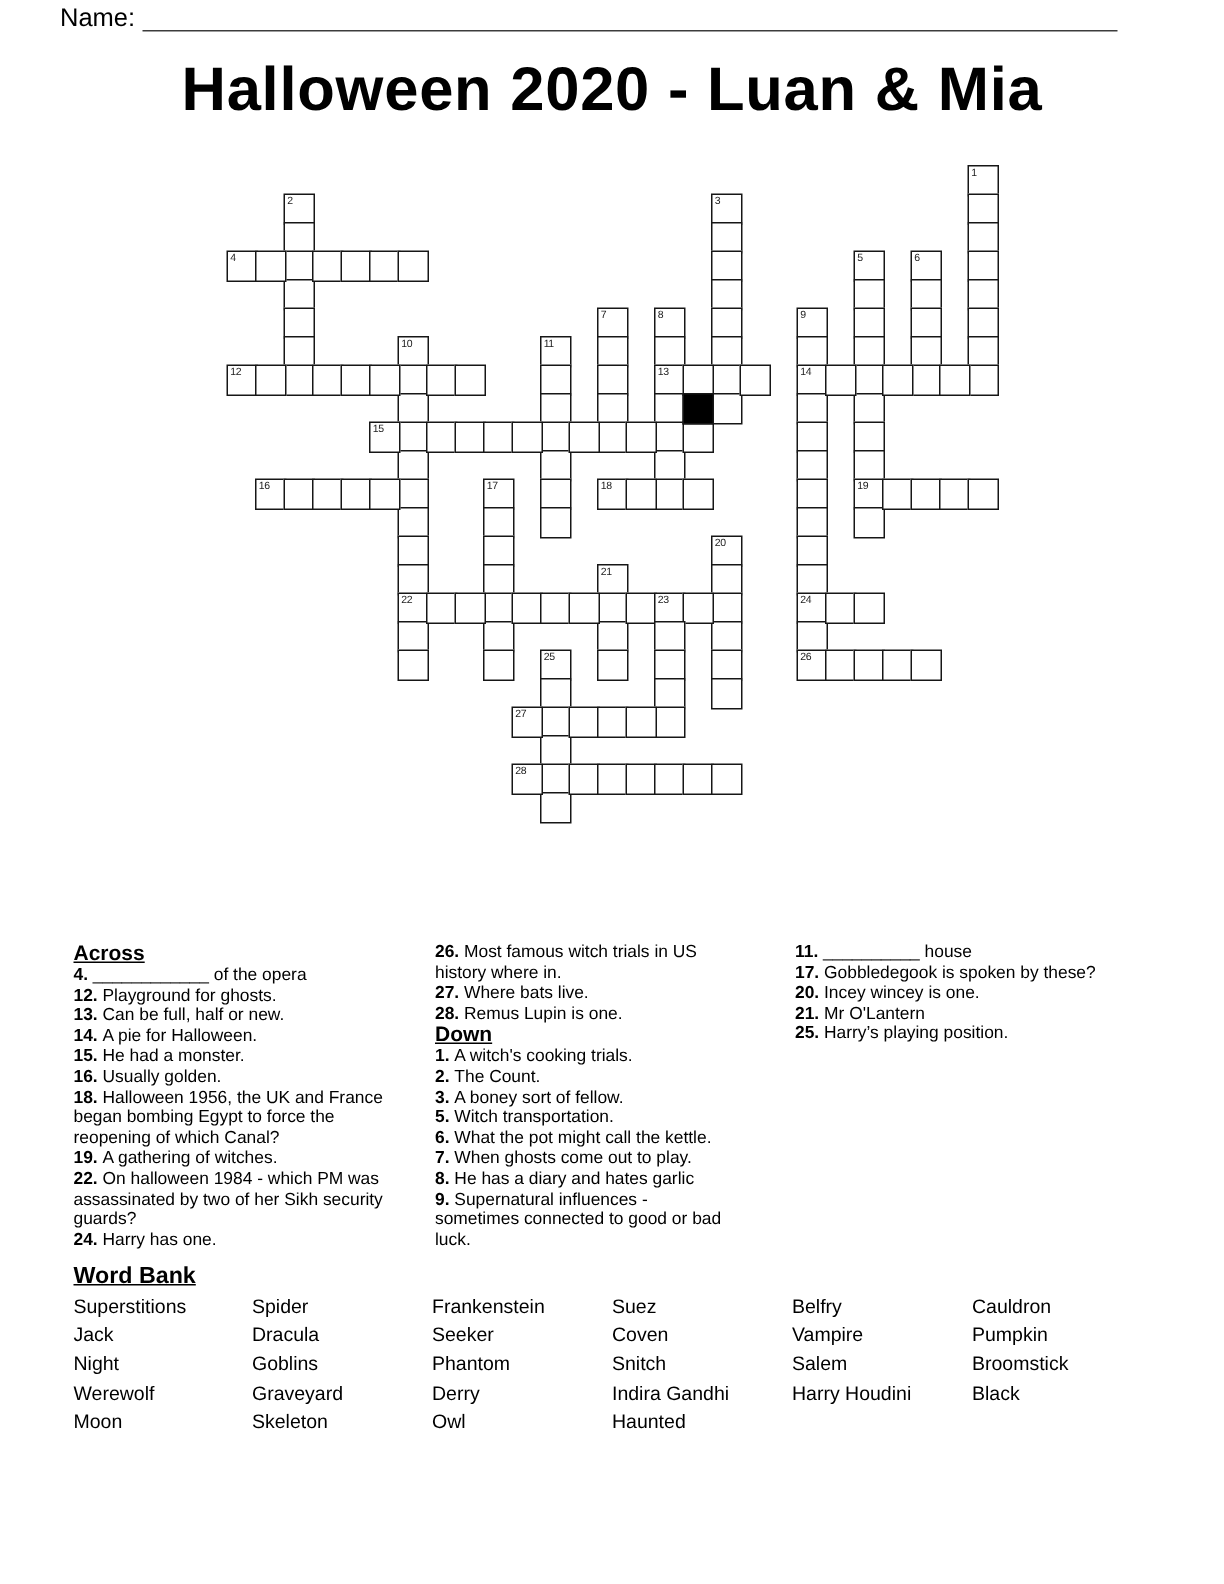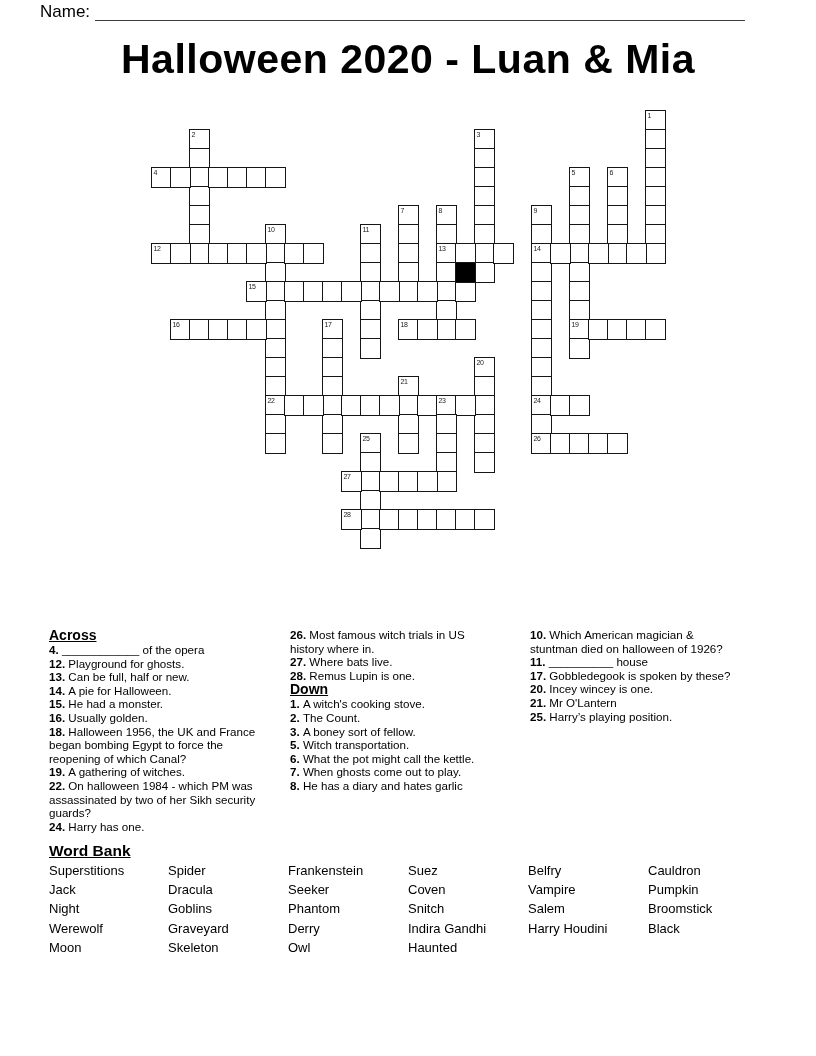--- a/index.html
+++ b/index.html
@@ -297,34 +297,35 @@
 
 <div class="clue-col" id="clue-col-2">
   <div id="list2a">
       <div class="clue"><span class="cnum">26. </span><span class="ctext">Most famous witch trials in US
 history where in.</span></div>
       <div class="clue"><span class="cnum">27. </span><span class="ctext">Where bats live.</span></div>
       <div class="clue"><span class="cnum">28. </span><span class="ctext">Remus Lupin is one.</span></div>
     </div>
   <div class="clue-header">Down</div>
   <div id="list2b">
-      <div class="clue"><span class="cnum">1. </span><span class="ctext">A witch's cooking stove.</span></div>
+      <div class="clue"><span class="cnum">1. </span><span class="ctext">A witch's cooking trials.</span></div>
       <div class="clue"><span class="cnum">2. </span><span class="ctext">The Count.</span></div>
       <div class="clue"><span class="cnum">3. </span><span class="ctext">A boney sort of fellow.</span></div>
       <div class="clue"><span class="cnum">5. </span><span class="ctext">Witch transportation.</span></div>
       <div class="clue"><span class="cnum">6. </span><span class="ctext">What the pot might call the kettle.</span></div>
       <div class="clue"><span class="cnum">7. </span><span class="ctext">When ghosts come out to play.</span></div>
       <div class="clue"><span class="cnum">8. </span><span class="ctext">He has a diary and hates garlic</span></div>
+      <div class="clue"><span class="cnum">9. </span><span class="ctext">Supernatural influences -
+sometimes connected to good or bad
+luck.</span></div>
     </div>
 </div>
 
 <div class="clue-col" id="clue-col-3">
   <div id="list3">
-      <div class="clue"><span class="cnum">10. </span><span class="ctext">Which American magician &amp;
-stuntman died on halloween of 1926?</span></div>
       <div class="clue"><span class="cnum">11. </span><span class="ctext">__________ house</span></div>
       <div class="clue"><span class="cnum">17. </span><span class="ctext">Gobbledegook is spoken by these?</span></div>
       <div class="clue"><span class="cnum">20. </span><span class="ctext">Incey wincey is one.</span></div>
       <div class="clue"><span class="cnum">21. </span><span class="ctext">Mr O'Lantern</span></div>
       <div class="clue"><span class="cnum">25. </span><span class="ctext">Harry’s playing position.</span></div>
     </div>
 </div>
 
 <div class="wb-header">Word Bank</div>
 <div id="wordbank">

